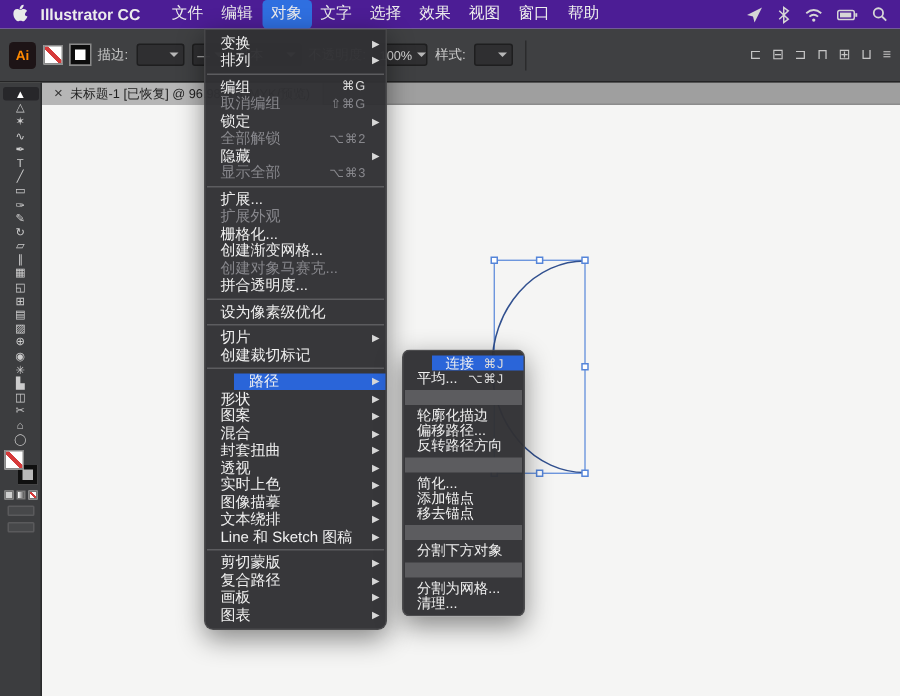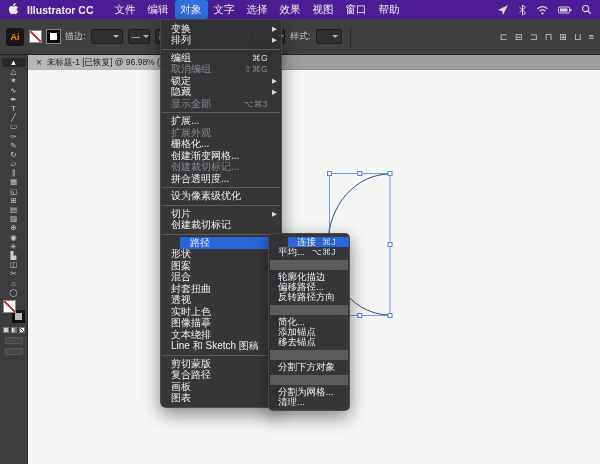--- a/index.html
+++ b/index.html
@@ -65,21 +65,21 @@
   
   .canvas{position:absolute;left:28px;top:70px;width:572px;height:394px;background:#f5f5f4;z-index:1;}
   .canvas svg{position:absolute;left:0;top:0;}
   .bbox{fill:none;stroke:var(--selection-blue);stroke-width:0.8;}
   .sel-path{fill:none;stroke:var(--path-stroke);stroke-width:1;}
   .handle{fill:#ffffff;stroke:var(--selection-blue);stroke-width:1;}
 
   
   .menu{position:absolute;background:rgba(49,49,52,0.97);padding:3px 0;
     box-shadow:0 6px 18px rgba(0,0,0,0.45);border:1px solid rgba(255,255,255,0.10);z-index:30;}
-  #object-menu{left:160px;top:19px;width:122px;border-radius:0 0 6px 6px;}
+  #object-menu{left:136px;top:19px;width:122px;border-radius:0 0 6px 6px;}
   #path-submenu{left:268px;top:233px;width:82px;border-radius:5px;}
   .mi{display:flex;align-items:center;height:11.5px;padding:0 4px 0 10px;font-size:10px;color:#f0f0f0;white-space:nowrap;cursor:default;}
   #path-submenu .mi{height:10px;font-size:9.5px;padding-left:9px;}
   .mi-label{flex:none;}
   .mi-short{margin-left:auto;font-size:8.5px;color:#dcdcdc;letter-spacing:0.5px;}
   .mi-arrow{width:9px;text-align:right;font-size:6.5px;color:#d8d8d8;flex:none;}
   .mi.has-sub .mi-arrow::before{content:"▶";}
   .mi.highlighted{background:var(--menu-highlight);margin-left:19px;}
   .mi.disabled .mi-label,.mi.disabled .mi-short{color:#87878c;}
   .mi.separator{height:1px;background:#5c5c5f;margin:2.5px 1px;padding:0;}
@@ -319,20 +319,25 @@
       <span class="mi-short">⇧⌘G</span>
       <span class="mi-arrow"></span>
     </div>
 
     <div class="mi has-sub">
       <span class="mi-label">锁定</span>
       <span class="mi-short"></span>
       <span class="mi-arrow"></span>
     </div>
 
+    <div class="mi disabled">
+      <span class="mi-label">全部解锁</span>
+      <span class="mi-short">⌥⌘2</span>
+      <span class="mi-arrow"></span>
+    </div>
 
     <div class="mi has-sub">
       <span class="mi-label">隐藏</span>
       <span class="mi-short"></span>
       <span class="mi-arrow"></span>
     </div>
 
     <div class="mi disabled">
       <span class="mi-label">显示全部</span>
       <span class="mi-short">⌥⌘3</span>
@@ -363,21 +368,21 @@
       <span class="mi-arrow"></span>
     </div>
 
     <div class="mi">
       <span class="mi-label">创建渐变网格...</span>
       <span class="mi-short"></span>
       <span class="mi-arrow"></span>
     </div>
 
     <div class="mi disabled">
-      <span class="mi-label">创建裁切标记...</span>
+      <span class="mi-label">创建对象马赛克...</span>
       <span class="mi-short"></span>
       <span class="mi-arrow"></span>
     </div>
 
     <div class="mi">
       <span class="mi-label">拼合透明度...</span>
       <span class="mi-short"></span>
       <span class="mi-arrow"></span>
     </div>
 

